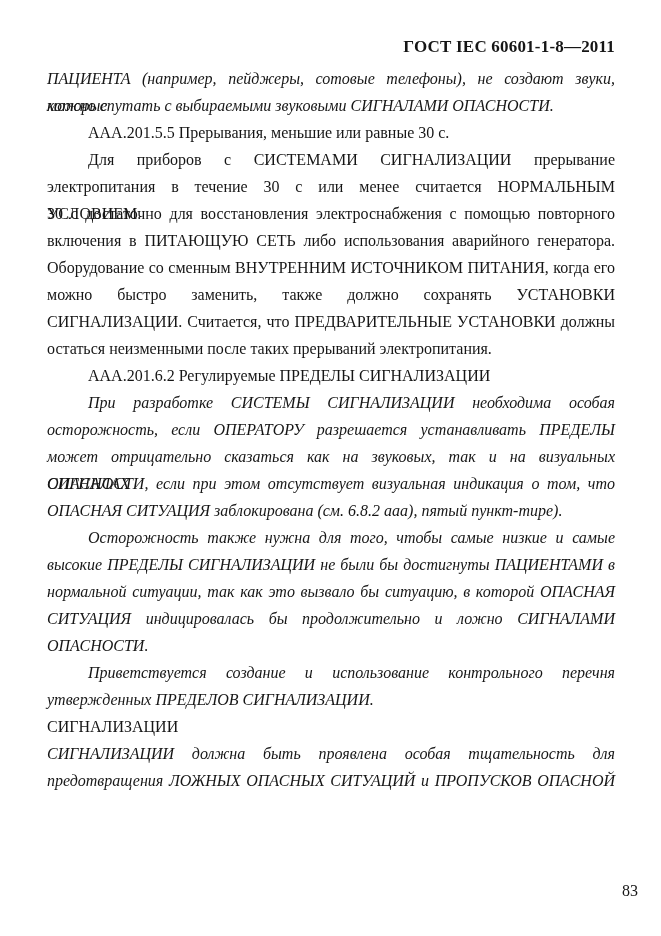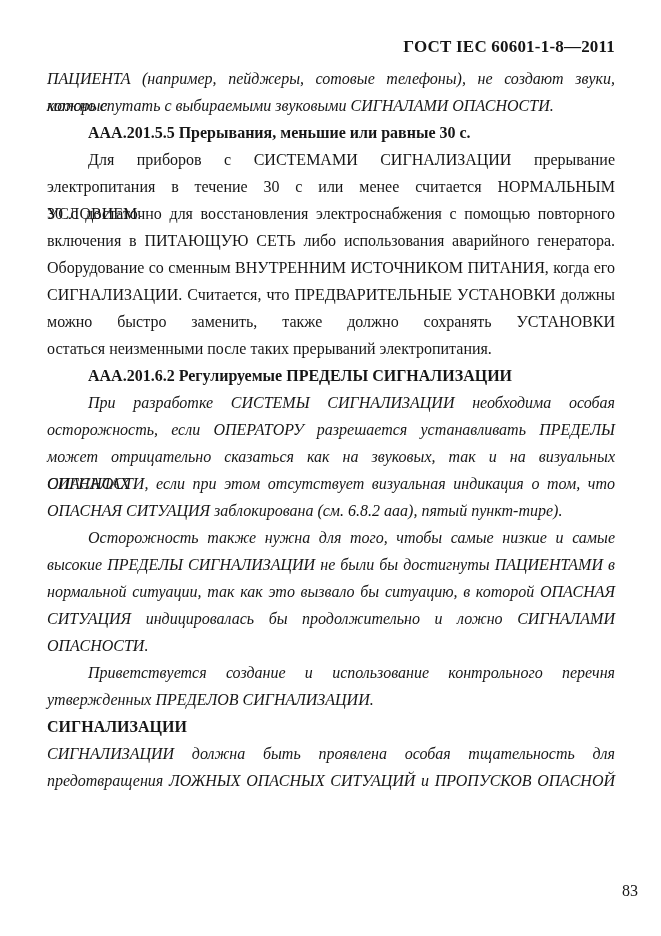--- a/index.html
+++ b/index.html
@@ -36,21 +36,21 @@
     text-align: left;
   }
   .line.justify {
     text-align: justify;
     text-align-last: justify;
   }
   .line.indent {
     text-indent: 41px;
   }
   .line.bold {
-    font-weight: bold;
+    font-weight: normal;
   }
   .line.italic {
     font-style: italic;
   }
   .page-number {
     position: absolute;
     top: 881px;
     right: 23px;
     font-size: 16px;
     line-height: 20px;
@@ -64,22 +64,22 @@
 
   <div class="body-block">
       <div class="line italic justify">ПАЦИЕНТА (например, пейджеры, сотовые телефоны), не создают звуки, которые</div>
       <div class="line italic">можно спутать с выбираемыми звуковыми СИГНАЛАМИ ОПАСНОСТИ.</div>
       <div class="line bold indent">ААА.201.5.5 Прерывания, меньшие или равные 30 с.</div>
       <div class="line regular indent justify">Для приборов с СИСТЕМАМИ СИГНАЛИЗАЦИИ прерывание</div>
       <div class="line regular justify">электропитания в течение 30 с или менее считается НОРМАЛЬНЫМ УСЛОВИЕМ.</div>
       <div class="line regular justify">30 с достаточно для восстановления электроснабжения с помощью повторного</div>
       <div class="line regular justify">включения в ПИТАЮЩУЮ СЕТЬ либо использования аварийного генератора.</div>
       <div class="line regular justify">Оборудование со сменным ВНУТРЕННИМ ИСТОЧНИКОМ ПИТАНИЯ, когда его</div>
+      <div class="line regular justify">можно быстро заменить, также должно сохранять УСТАНОВКИ</div>
       <div class="line regular justify">СИГНАЛИЗАЦИИ. Считается, что ПРЕДВАРИТЕЛЬНЫЕ УСТАНОВКИ должны</div>
-      <div class="line regular justify">можно быстро заменить, также должно сохранять УСТАНОВКИ</div>
       <div class="line regular">остаться неизменными после таких прерываний электропитания.</div>
       <div class="line bold indent">ААА.201.6.2 Регулируемые ПРЕДЕЛЫ СИГНАЛИЗАЦИИ</div>
       <div class="line italic indent justify">При разработке СИСТЕМЫ СИГНАЛИЗАЦИИ необходима особая</div>
       <div class="line italic justify">осторожность, если ОПЕРАТОРУ разрешается устанавливать ПРЕДЕЛЫ</div>
       <div class="line italic justify">может отрицательно сказаться как на звуковых, так и на визуальных СИГНАЛАХ</div>
       <div class="line italic justify">ОПАСНОСТИ, если при этом отсутствует визуальная индикация о том, что</div>
       <div class="line italic">ОПАСНАЯ СИТУАЦИЯ заблокирована (см. 6.8.2 ааа), пятый пункт-тире).</div>
       <div class="line italic indent justify">Осторожность также нужна для того, чтобы самые низкие и самые</div>
       <div class="line italic justify">высокие ПРЕДЕЛЫ СИГНАЛИЗАЦИИ не были бы достигнуты ПАЦИЕНТАМИ в</div>
       <div class="line italic justify">нормальной ситуации, так как это вызвало бы ситуацию, в которой ОПАСНАЯ</div>

